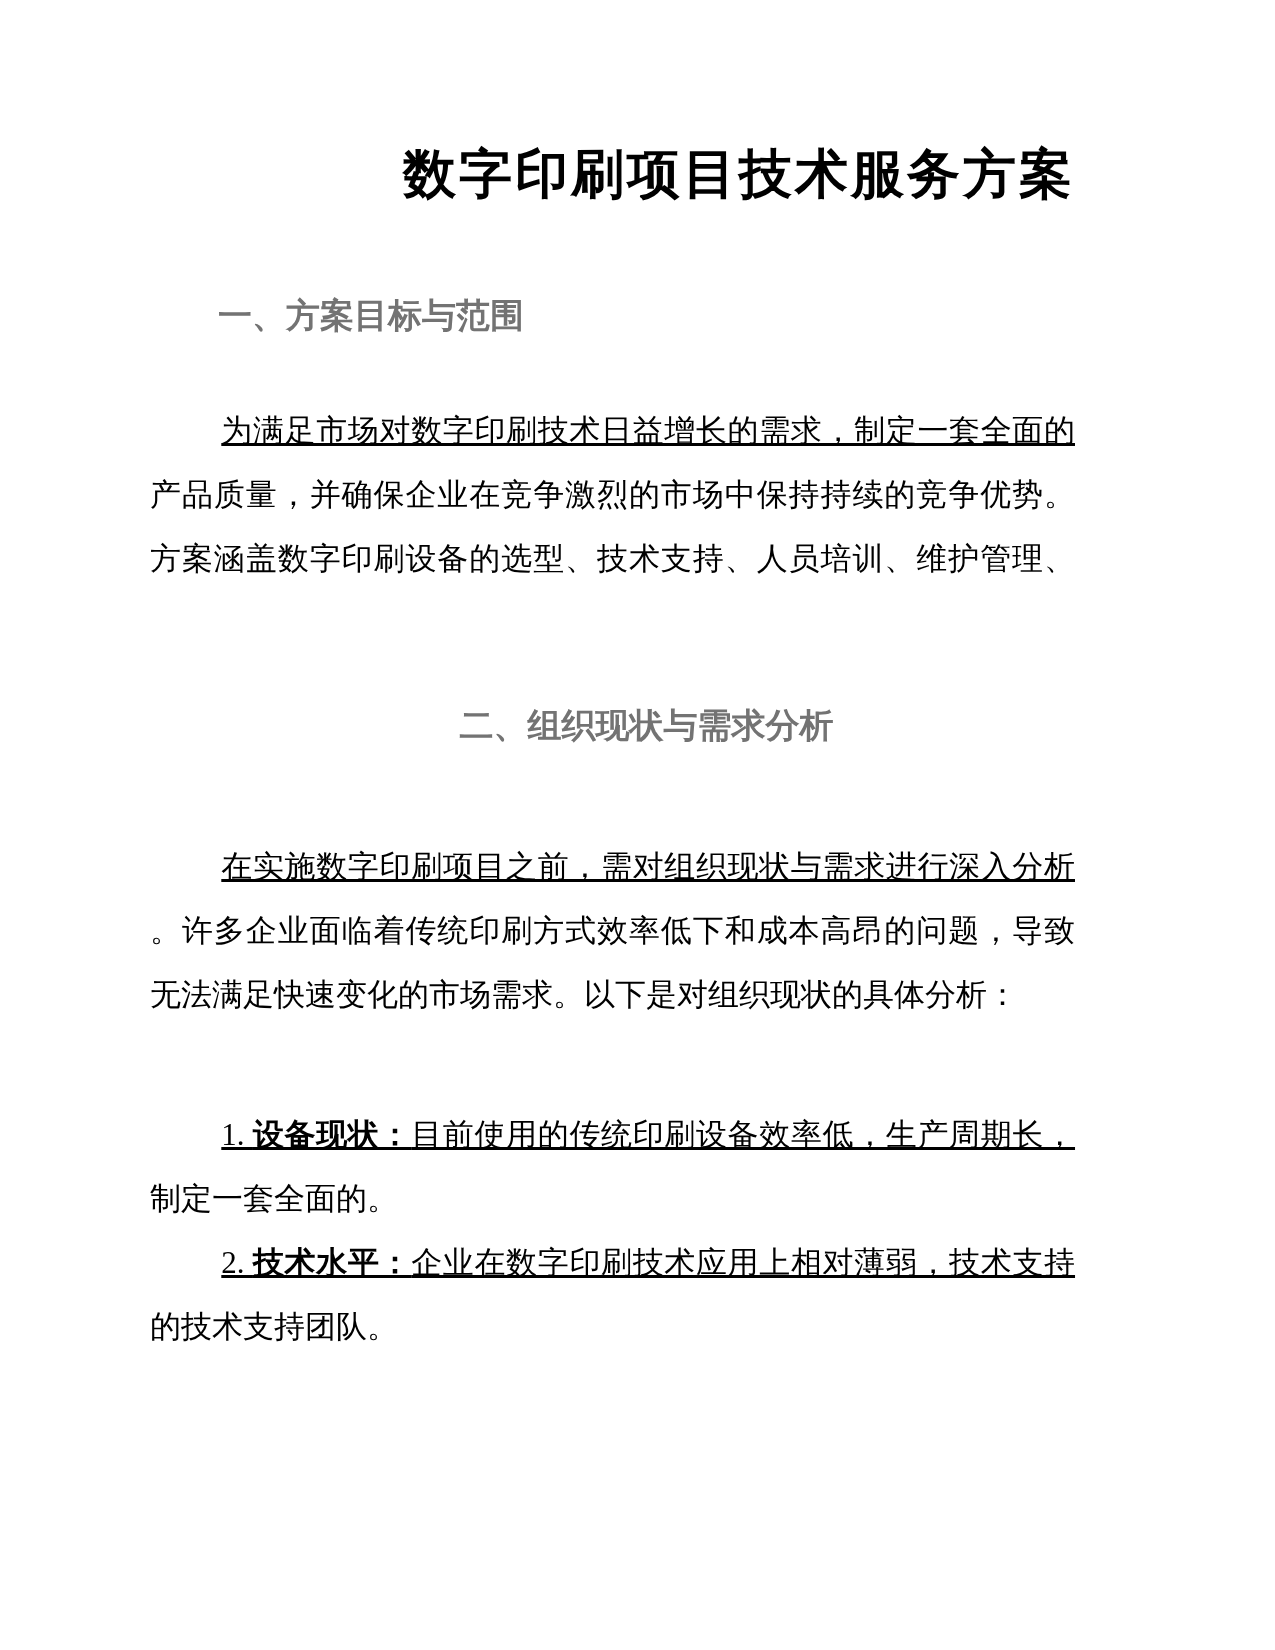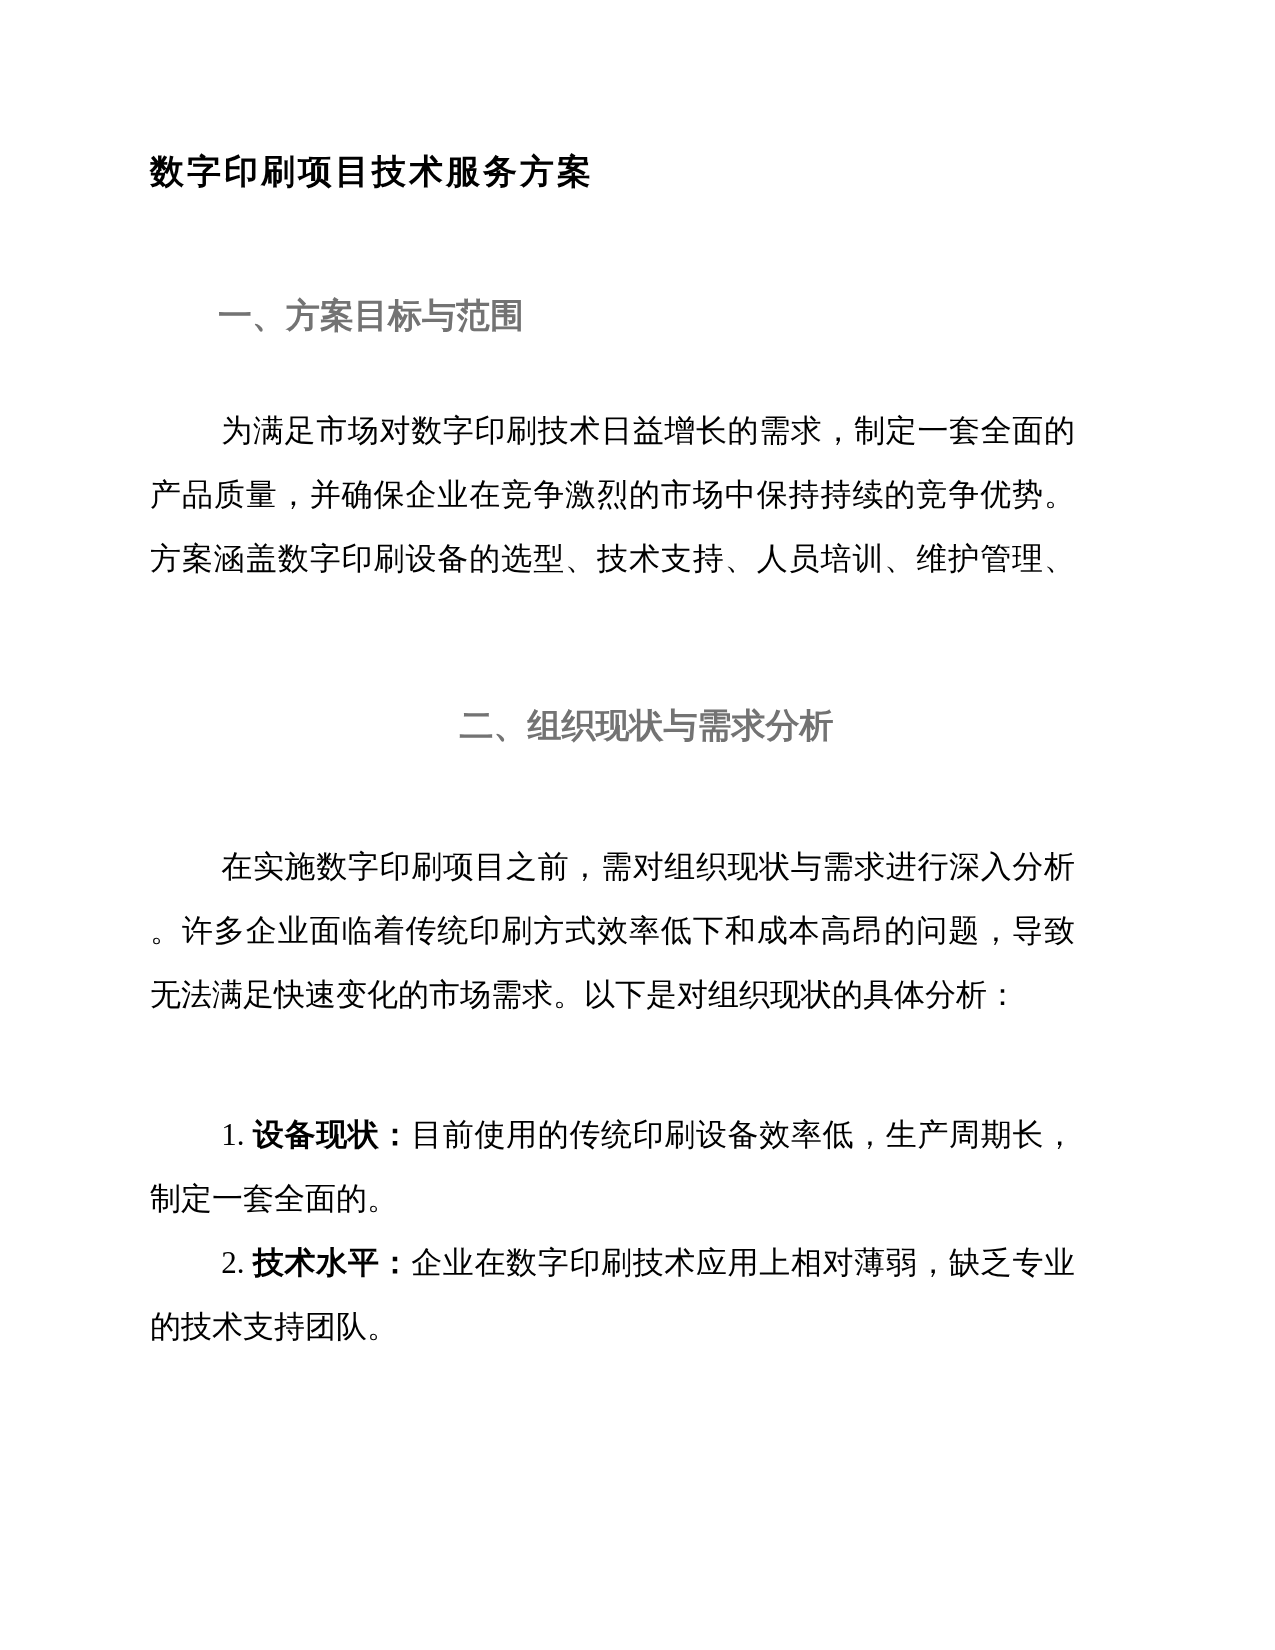--- a/index.html
+++ b/index.html
@@ -15,24 +15,24 @@
     color: #000000;
     overflow: hidden;
   }
   .content {
     margin-left: 150px;
     width: 925px;
   }
   .doc-title {
     margin: 0;
     padding-top: 143px;
-    text-align: left;
-    font-family: Liberation Mono, monospace;
+    text-align: right;
+    font-family: Liberation Sans, sans-serif;
     font-weight: bold;
-    font-size: 34px;
+    font-size: 53px;
     line-height: 62px;
     letter-spacing: 3px;
     color: #000000;
   }
   .heading {
     font-family: Liberation Serif, serif;
     font-weight: bold;
     font-size: 34px;
     line-height: 46px;
     margin-left: 2em;
@@ -48,20 +48,21 @@
   }
   .para-1 { margin-top: 60px; }
   .para-2 { margin-top: 86px; }
   .items-block { margin-top: 76px; }
   .line {
     text-align: justify;
     text-align-last: justify;
   }
   .line.first {
     text-indent: 2.3em;
+    text-decoration: underline;
   }
   .line.last {
     text-align: left;
     text-align-last: left;
   }
   .item-label {
     font-family: "Liberation Sans", sans-serif;
     font-weight: bold;
     font-size: 31px;
   }
@@ -94,20 +95,20 @@
     </div>
 
     <div class="para items-block">
 
       <div>
         <div class="line first"><span class="item-num">1. </span><span class="item-label">设备现状：</span><span>目前使用的传统印刷设备效率低，生产周期长，</span></div>
         <div class="line last">制定一套全面的。</div>
       </div>
 
       <div>
-        <div class="line first"><span class="item-num">2. </span><span class="item-label">技术水平：</span><span>企业在数字印刷技术应用上相对薄弱，缺乏专业</span></div>
+        <div class="line first"><span class="item-num">2. </span><span class="item-label">技术水平：</span><span>企业在数字印刷技术应用上相对薄弱，技术支持</span></div>
         <div class="line last">的技术支持团队。</div>
       </div>
 
     </div>
 
   </div>
 </div>
 
 </body></html>

